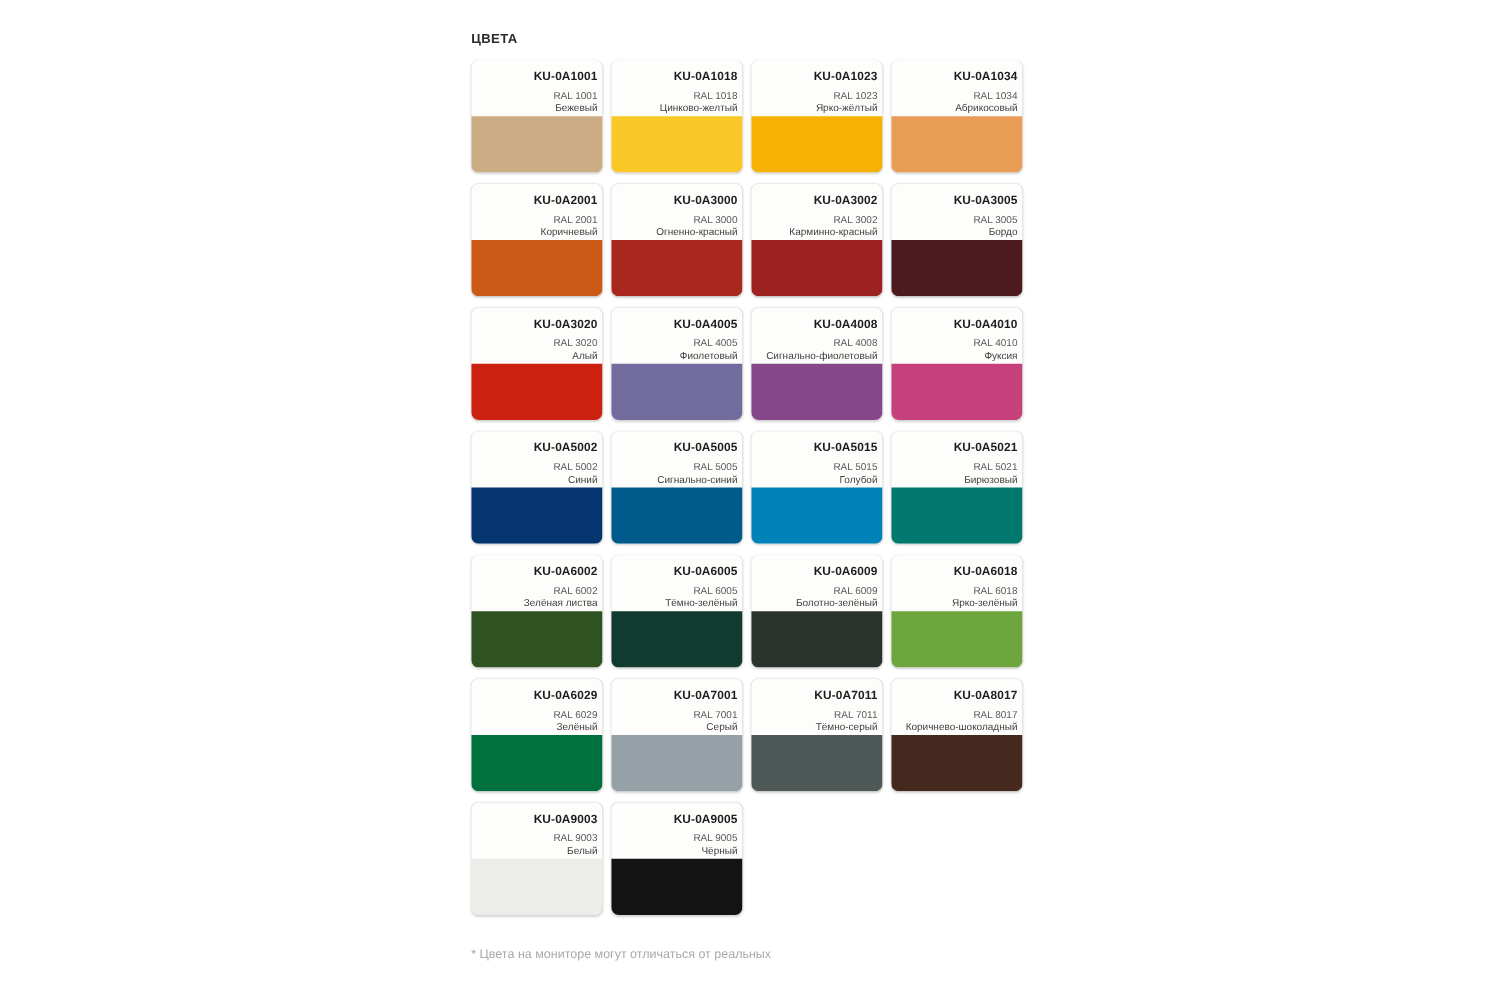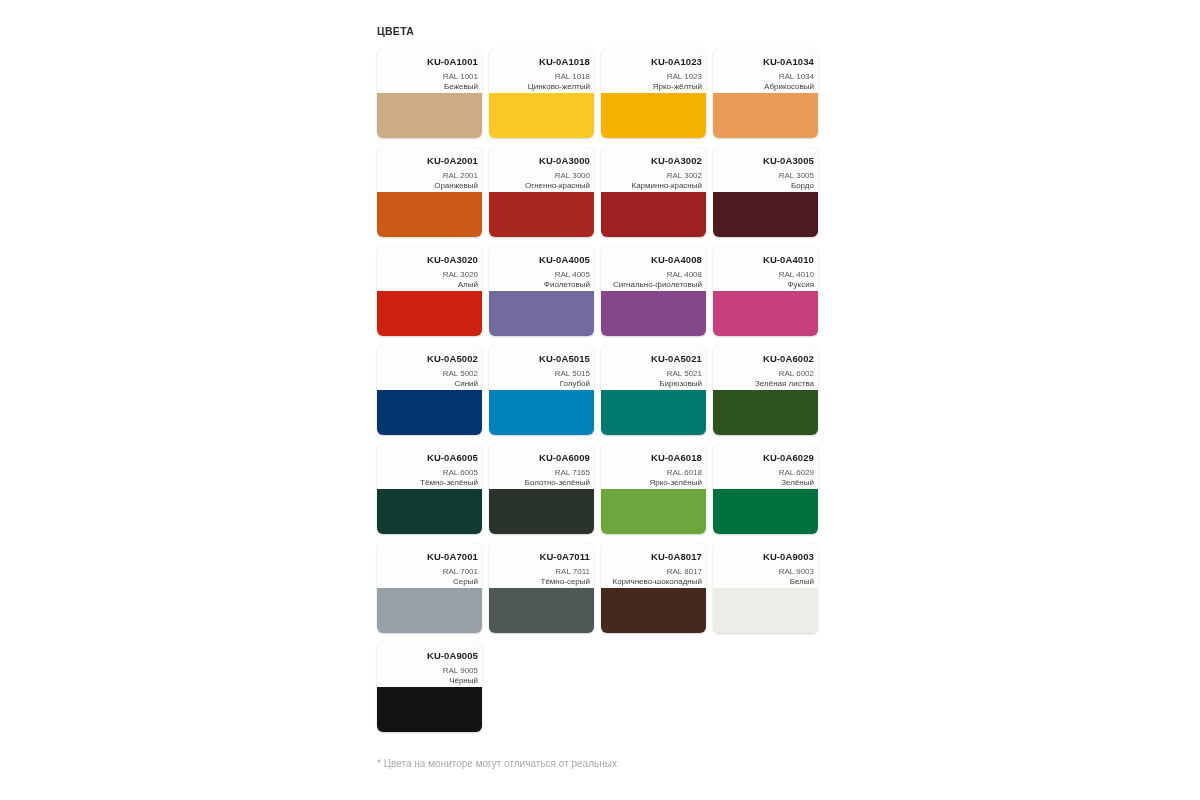--- a/index.html
+++ b/index.html
@@ -130,21 +130,21 @@
             <div class="card-code">KU-0A1034</div>
             <div class="card-ral">RAL 1034</div>
             <div class="card-name">Абрикосовый</div>
           </div>
           <div class="card-color" style="background: rgb(232, 156, 85);"></div>
         </div>
         <div class="swatch-card">
           <div class="card-text">
             <div class="card-code">KU-0A2001</div>
             <div class="card-ral">RAL 2001</div>
-            <div class="card-name">Оранжевый</div>
+            <div class="card-name">Коричневый</div>
           </div>
           <div class="card-color" style="background: rgb(204, 90, 23);"></div>
         </div>
         <div class="swatch-card">
           <div class="card-text">
             <div class="card-code">KU-0A3000</div>
             <div class="card-ral">RAL 3000</div>
             <div class="card-name">Огненно-красный</div>
           </div>
           <div class="card-color" style="background: rgb(168, 40, 31);"></div>
@@ -200,20 +200,28 @@
         <div class="swatch-card">
           <div class="card-text">
             <div class="card-code">KU-0A5002</div>
             <div class="card-ral">RAL 5002</div>
             <div class="card-name">Синий</div>
           </div>
           <div class="card-color" style="background: rgb(4, 53, 110);"></div>
         </div>
         <div class="swatch-card">
           <div class="card-text">
+            <div class="card-code">KU-0A5005</div>
+            <div class="card-ral">RAL 5005</div>
+            <div class="card-name">Сигнально-синий</div>
+          </div>
+          <div class="card-color" style="background: rgb(0, 91, 140);"></div>
+        </div>
+        <div class="swatch-card">
+          <div class="card-text">
             <div class="card-code">KU-0A5015</div>
             <div class="card-ral">RAL 5015</div>
             <div class="card-name">Голубой</div>
           </div>
           <div class="card-color" style="background: rgb(0, 129, 184);"></div>
         </div>
         <div class="swatch-card">
           <div class="card-text">
             <div class="card-code">KU-0A5021</div>
             <div class="card-ral">RAL 5021</div>
@@ -233,21 +241,21 @@
           <div class="card-text">
             <div class="card-code">KU-0A6005</div>
             <div class="card-ral">RAL 6005</div>
             <div class="card-name">Тёмно-зелёный</div>
           </div>
           <div class="card-color" style="background: rgb(17, 58, 49);"></div>
         </div>
         <div class="swatch-card">
           <div class="card-text">
             <div class="card-code">KU-0A6009</div>
-            <div class="card-ral">RAL 7165</div>
+            <div class="card-ral">RAL 6009</div>
             <div class="card-name">Болотно-зелёный</div>
           </div>
           <div class="card-color" style="background: rgb(42, 52, 44);"></div>
         </div>
         <div class="swatch-card">
           <div class="card-text">
             <div class="card-code">KU-0A6018</div>
             <div class="card-ral">RAL 6018</div>
             <div class="card-name">Ярко-зелёный</div>
           </div>

